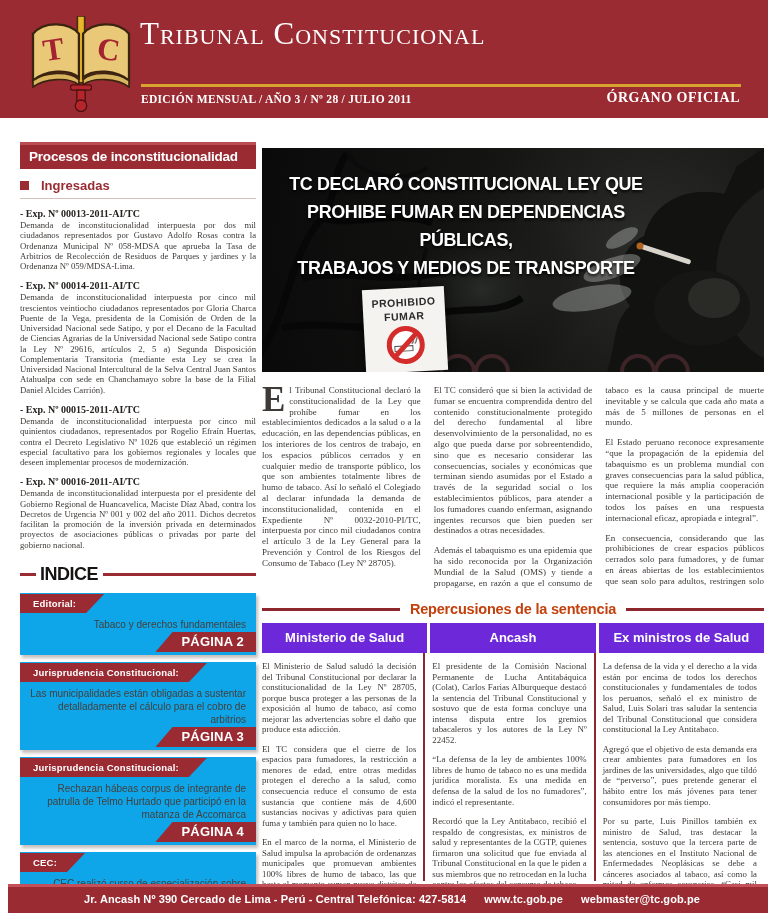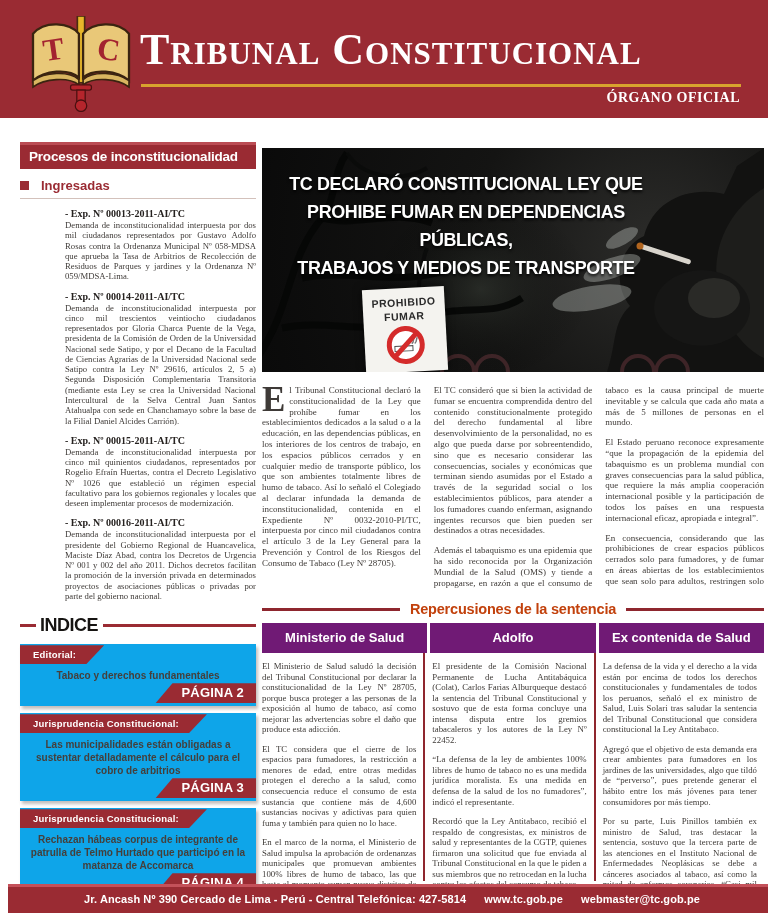--- a/index.html
+++ b/index.html
@@ -5,23 +5,23 @@
   * { margin:0; padding:0; box-sizing:border-box; }
   html,body { background:#ffffff; }
   .page {
     position:relative; width:768px; height:913px; background:#ffffff;
     font-family:"Liberation Sans", sans-serif; overflow:hidden;
   }
   
   .masthead { position:absolute; left:0; top:0; width:768px; height:118px; background:#9a2b33; }
   .logo { position:absolute; left:28px; top:16px; width:106px; height:96px; }
   .mast-title {
-    position:absolute; left:140px; top:24px; width:612px;
-    font-family:"Liberation Serif", serif; font-variant:small-caps; font-weight:bold;
-    font-size:44px; color:#ffffff; letter-spacing:1px; white-space:nowrap;
+    position:absolute; left:140px; top:16px; width:612px;
+    font-family:"Liberation Serif", serif; font-variant:small-caps; font-weight:normal;
+    font-size:31px; color:#ffffff; letter-spacing:1px; white-space:nowrap;
   }
   .gold-rule { position:absolute; left:141px; top:84px; width:600px; height:3px; background:#d8a32e; }
   .organ {
     position:absolute; right:28px; top:90px; color:#ffffff; font-family:"Liberation Serif", serif;
     font-variant:small-caps; font-weight:bold; font-size:14px; letter-spacing:0.5px;
   }
   .edition {
     position:absolute; left:141px; top:93px; color:#ffffff; font-family:"Liberation Serif", serif;
     font-weight:bold; font-size:11.5px; letter-spacing:0.3px;
   }
@@ -30,21 +30,21 @@
   .side-head {
     background:#9a2b33; border-top:3px solid #bb4c54; color:#fff;
     font-weight:bold; font-size:13.5px; padding:4px 9px 5px; letter-spacing:-0.2px;
   }
   .ingresadas-row {
     display:flex; align-items:center; gap:12px; margin:9px 0 0;
     border-bottom:1px solid #d3c1bb; padding-bottom:5px;
   }
   .red-square { width:9px; height:9px; background:#9a2b33; }
   .ingresadas-label { color:#9a2b33; font-weight:bold; font-size:13px; }
-  .case { margin-top:9px;margin-left:45px; }
+  .case { margin-top:9px; }
   .case-exp {
     font-family:"Liberation Serif", serif; font-weight:bold; font-size:10px; color:#262220;
   }
   .case-text {
     font-family:"Liberation Serif", serif; font-size:8.7px; line-height:1.18;
     color:#3e3a37; text-align:justify; margin-top:1px;
   }
   .indice-head { display:flex; align-items:center; margin:14px 0 8px; }
   .indice-head .dash { height:3px; background:#9a2b33; }
   .indice-head .dash.short { width:16px; margin-right:4px; }
@@ -53,21 +53,21 @@
   .card {
     position:relative; background:#0ea5e9; margin-bottom:7px;
     box-shadow:2px 3px 3px rgba(90,70,60,0.35); padding-bottom:22px;
   }
   .card-ribbon {
     display:inline-block; background:#9a2b33; color:#fff; font-weight:bold; font-size:9.5px;
     padding:4px 28px 4px 13px; letter-spacing:0.2px;
     clip-path:polygon(0 0, 100% 0, calc(100% - 18px) 100%, 0 100%);
   }
   .card-title {
-    color:#453f3b; font-weight:bold; font-size:10px; line-height:1.3; text-align:center;
+    color:#453f3b; font-weight:normal; font-size:10px; line-height:1.3; text-align:right;
     padding:5px 10px 2px;
   }
   .page-ribbon {
     position:absolute; right:0; bottom:3px; background:#9a2b33; color:#fff;
     font-weight:bold; font-size:13px; padding:2px 12px 3px 26px;
     clip-path:polygon(17px 0, 100% 0, 100% 100%, 0 100%); letter-spacing:0.2px;
   }
   
   .main { position:absolute; left:262px; top:148px; width:502px; }
   .photo {
@@ -99,21 +99,21 @@
   .article p.lead::first-letter {
     float:left; font-size:35px; line-height:27px; font-weight:bold;
     padding:1px 4px 0 0; color:#3e3a37;
   }
   
   .rep-title-row { display:flex; align-items:center; margin:4px 0 6px; }
   .rep-title-row .rule { flex:1; height:3px; background:#8e262e; }
   .rep-title { color:#c2410c; font-weight:bold; font-size:14.5px; margin:0 10px; letter-spacing:-0.2px; }
   .rep-heads { display:flex; gap:3px; }
   .rep-head {
-    flex:1; background:#701a75; color:#fff; font-weight:bold; font-size:13px;
+    flex:1; background:#6d28d9; color:#fff; font-weight:bold; font-size:13px;
     text-align:center; padding:7px 4px 8px;
   }
   .rep-cols { display:flex; height:228px; }
   .rep-col { flex:1; padding:8px 7px 0 0; }
   .rep-col + .rep-col { border-left:2px solid #8e262e; padding-left:7px; }
   .rep-col p {
     font-family:"Liberation Serif", serif; font-size:8.8px; line-height:1.2; color:#3e3a37;
     text-align:justify; margin-bottom:9px;
   }
   
@@ -138,20 +138,21 @@
       <path d="M96,62 C85,54 62,52 52,61 L52,66 C62,58 85,60 96,68 Z" fill="#d9b560" stroke="#3a2410" stroke-width="1.6"></path>
       <text x="25" y="42" font-family="Liberation Serif, serif" font-size="30" font-weight="bold" fill="#a32430" text-anchor="middle" transform="rotate(-8 25 42)">T</text>
       <text x="75" y="42" font-family="Liberation Serif, serif" font-size="30" font-weight="bold" fill="#a32430" text-anchor="middle" transform="rotate(8 75 42)">C</text>
       <rect x="40" y="66" width="20" height="5" rx="2" fill="#b5252c" stroke="#4a1010" stroke-width="1.2"></rect>
       <rect x="46" y="71" width="8" height="11" fill="#b5252c" stroke="#4a1010" stroke-width="1.2"></rect>
       <circle cx="50" cy="86" r="5.5" fill="#b5252c" stroke="#4a1010" stroke-width="1.2"></circle>
     </svg>
     <div class="mast-title">Tribunal Constitucional</div>
     <div class="gold-rule"></div>
     <div class="organ">ÓRGANO OFICIAL</div>
+    <div class="edition">EDICIÓN MENSUAL / AÑO 3 / Nº 28 / JULIO 2011</div>
   </div>
 
   <div class="sidebar">
     <div class="side-head">Procesos de inconstitucionalidad</div>
 
     <div class="ingresadas-row">
       <span class="red-square"></span>
       <span class="ingresadas-label">Ingresadas</span>
     </div>
 
@@ -267,22 +268,22 @@
     </div>
 
     <div class="rep-title-row">
       <span class="rule"></span>
       <span class="rep-title">Repercusiones de la sentencia</span>
       <span class="rule"></span>
     </div>
 
     <div class="rep-heads">
       <div class="rep-head">Ministerio de Salud</div>
-      <div class="rep-head">Adolfo</div>
-      <div class="rep-head">Ex contenida de Salud</div>
+      <div class="rep-head">Ancash</div>
+      <div class="rep-head">Ex ministros de Salud</div>
     </div>
 
     <div class="rep-cols">
       <div class="rep-col">
         <p>El Ministerio de Salud saludó la decisión del Tribunal Constitucional por declarar la constitucionalidad de la Ley Nº 28705, porque busca proteger a las personas de la exposición al humo de tabaco, así como mejorar las advertencias sobre el daño que produce esta adicción.</p>
         <p>El TC considera que el cierre de los espacios para fumadores, la restricción a menores de edad, entre otras medidas protegen el derecho a la salud, como consecuencia reduce el consumo de esta sustancia que contiene más de 4,600 sustancias nocivas y adictivas para quien fuma y también para quien no lo hace.</p>
         <p>En el marco de la norma, el Ministerio de Salud impulsa la aprobación de ordenanzas municipales que promuevan ambientes 100% libres de humo de tabaco, las que hasta el momento suman nueve distritos de Lima y dos provincias. Lo mismo que universidades libres de humo de tabaco como la Universidad Peruana Unión y la Pontificia Universidad Católica del Perú.</p>
       </div>
       <div class="rep-col">
         <p>El presidente de la Comisión Nacional Permanente de Lucha Antitabáquica (Colat), Carlos Farias Alburqueque destacó la sentencia del Tribunal Constitucional y sostuvo que de esta forma concluye una intensa disputa entre los gremios tabacaleros y los autores de la Ley Nº 22452.</p>

